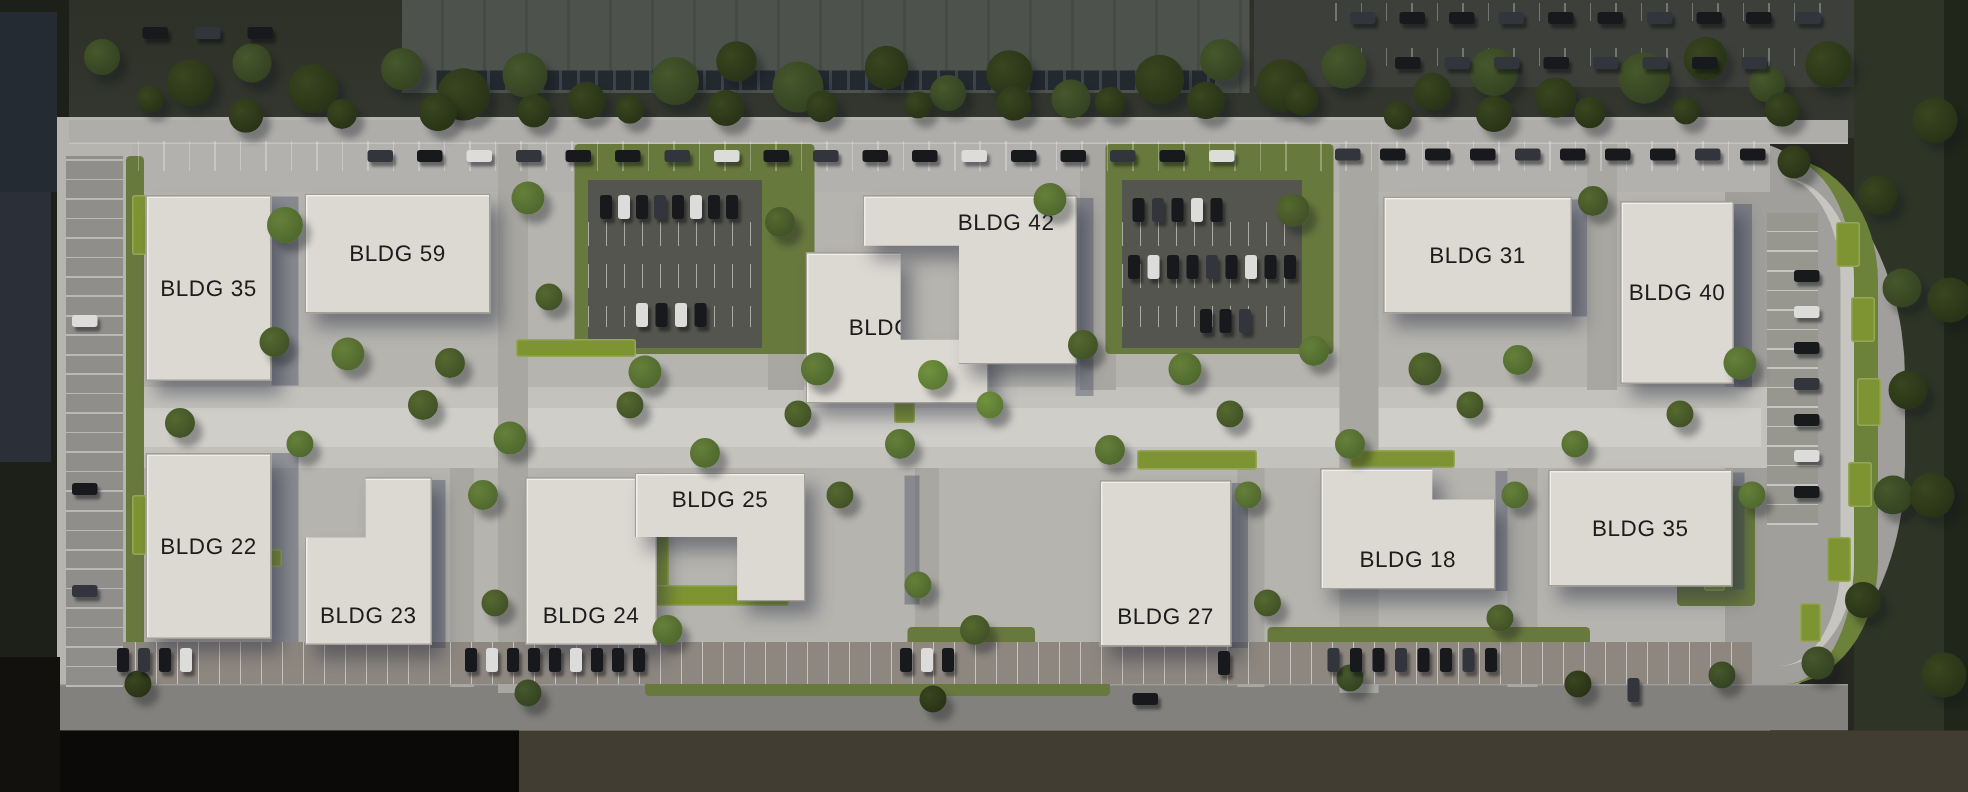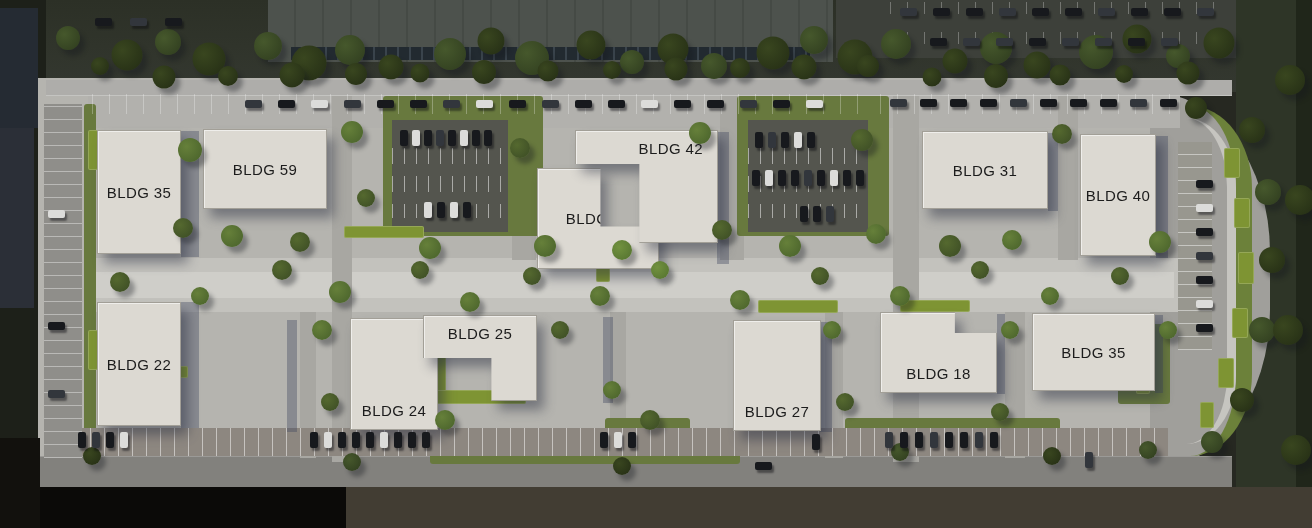--- a/index.html
+++ b/index.html
@@ -204,20 +204,25 @@
     </div>
   <div class="bw" id="b30">
       <div class="b">
         <span>BLDG 40</span>
       </div>
     </div>
 
   <div class="bw" id="b22">
       <div class="b">
         <span>BLDG 22</span>
+      </div>
+    </div>
+  <div class="bw" id="b23">
+      <div class="b bot">
+        <span>BLDG 23</span>
       </div>
     </div>
   <div class="bw" id="b24">
       <div class="b bot">
         <span>BLDG 24</span>
       </div>
     </div>
   <div class="bw" id="b25">
       <div class="b top">
         <span>BLDG 25</span>

